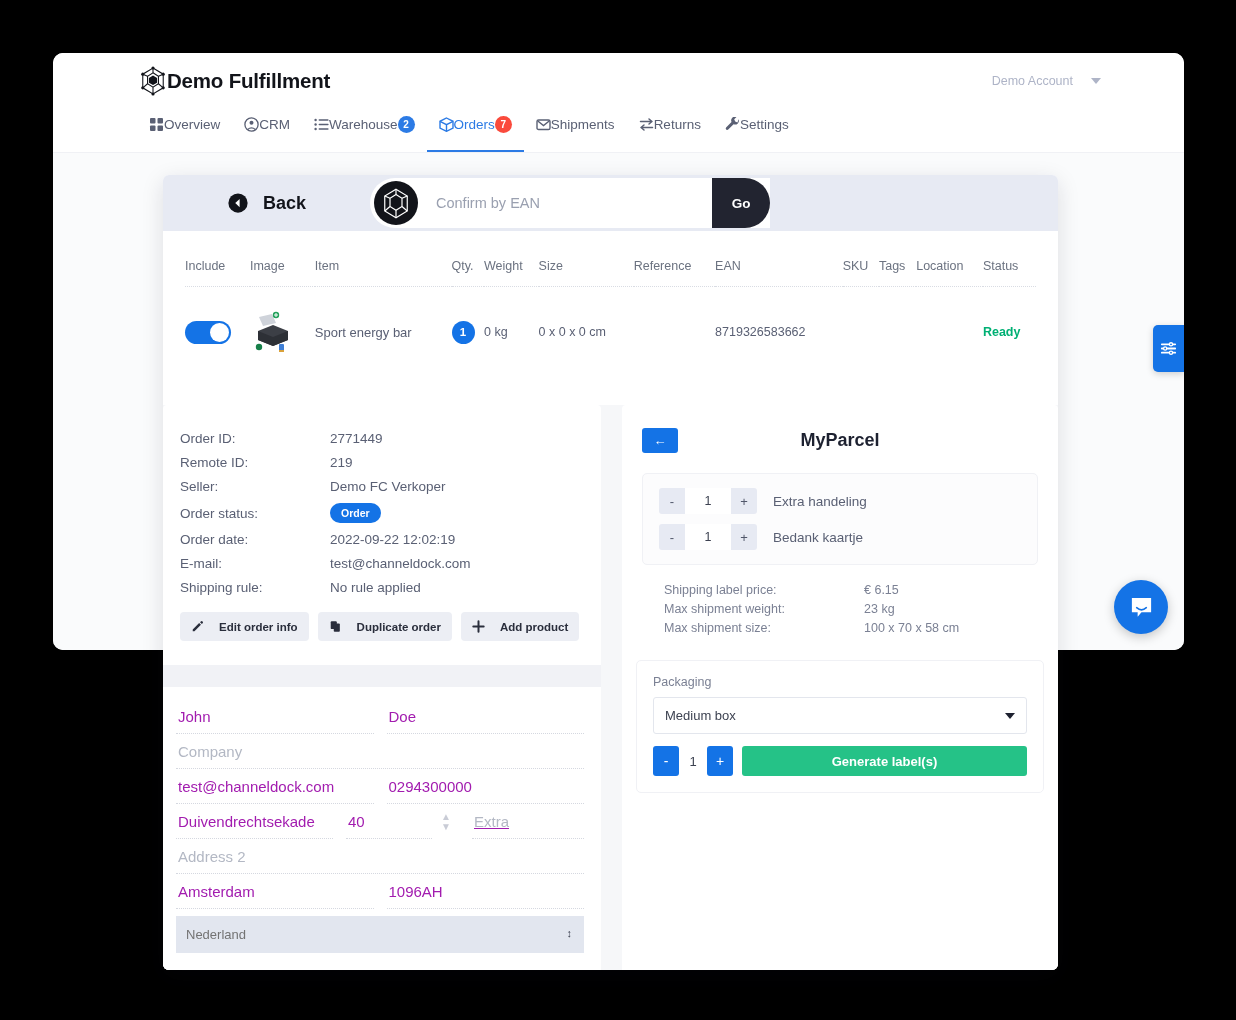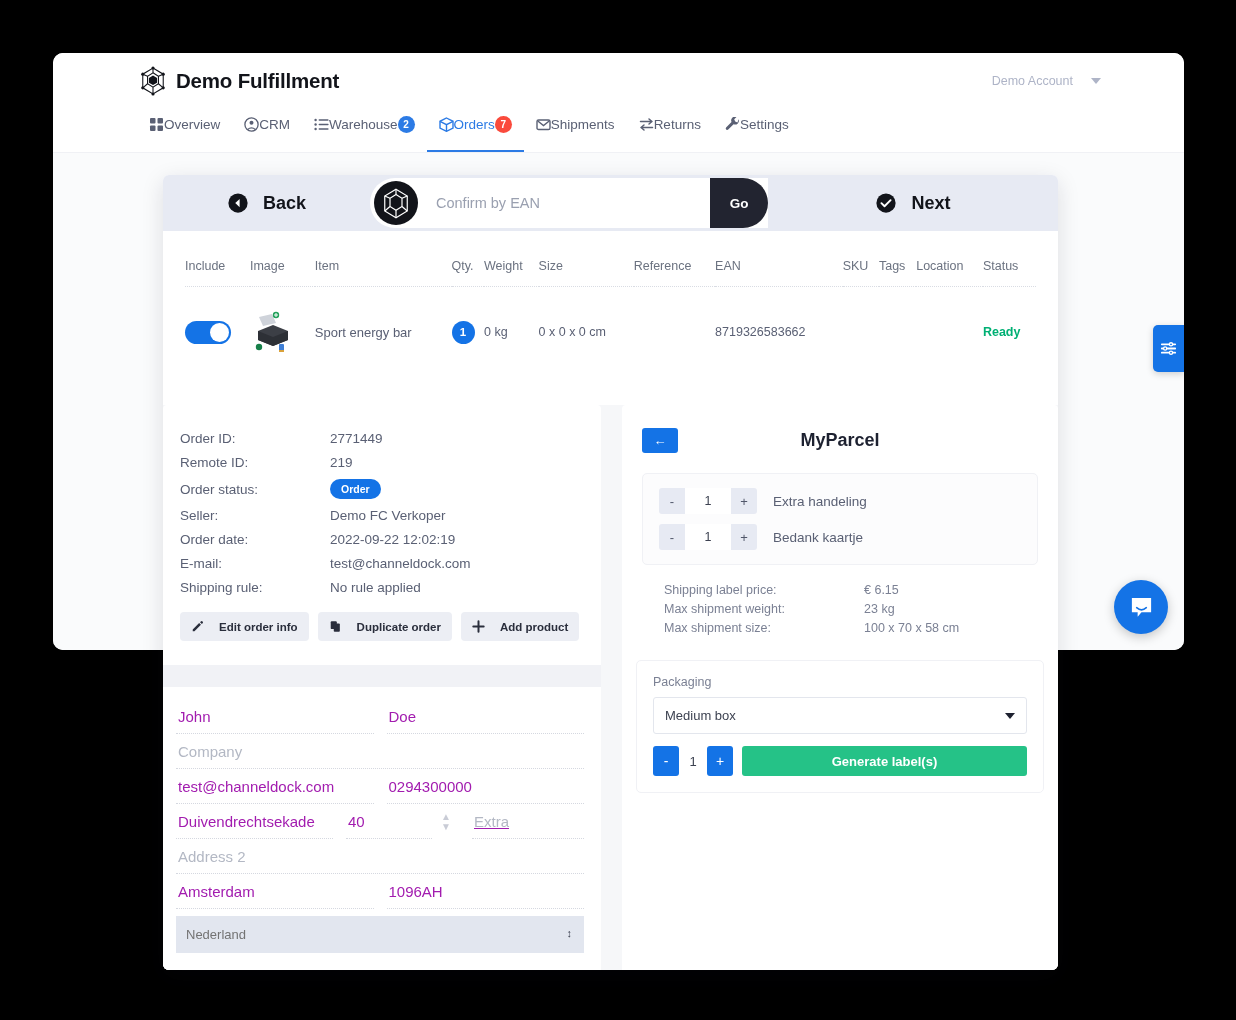--- a/index.html
+++ b/index.html
@@ -20,21 +20,21 @@
     overflow: hidden;
   }
 
   
   .app-header {
     position: absolute; left: 0; top: 0;
     width: 100%; height: 56px;
     background: #fff;
     display: flex; align-items: center;
   }
-  .brand { display: flex; align-items: center; gap: 9px; margin-left: 86px; }
+  .brand { display: flex; align-items: center; margin-left: 86px; }
   .brand-logo { width: 28px; height: 30px; display:block; }
   .brand-name {
     font-size: 20.5px; font-weight: bold; color: #12141a;
     letter-spacing: -0.2px;
   }
   .account {
     margin-left: auto; margin-right: 83px;
     display: flex; align-items: center; gap: 18px;
     font-size: 12.5px; color: #aeb4c7;
   }
@@ -510,27 +510,20 @@
             <line x1="5" y1="32" x2="12" y2="26"></line>
             <line x1="35" y1="32" x2="28" y2="26"></line>
             <line x1="20" y1="41" x2="20" y2="31"></line>
           </g>
         </svg>
       </span>
       <input class="scan-input" type="text" placeholder="Confirm by EAN" style="">
       <div class="scan-go">Go</div>
     </div>
 
-    <div class="scan-next">
-      <svg class="icon-check" viewBox="0 0 24 24">
-        <circle cx="12" cy="12" r="10.5" fill="#12141a"></circle>
-        <path d="M7 12.2 L10.4 15.5 L17 8.9" fill="none" stroke="#fff" stroke-width="2.1" stroke-linecap="round" stroke-linejoin="round"></path>
-      </svg>
-      <span>Next</span>
-    </div>
   </div>
 
   <div class="table-wrap">
     <table class="items">
       <thead>
           <tr id="items-head">
             <th>Include</th>
             <th>Image</th>
             <th>Item</th>
             <th>Qty.</th>
@@ -586,26 +579,26 @@
         <div id="od-rows">
             <div class="od-row">
               <span class="od-label">Order ID:</span>
               <span class="od-value">2771449</span>
             </div>
             <div class="od-row">
               <span class="od-label">Remote ID:</span>
               <span class="od-value">219</span>
             </div>
             <div class="od-row">
+              <span class="od-label">Seller:</span>
+              <span class="od-value">Demo FC Verkoper</span>
+            </div>
+            <div class="od-row">
               <span class="od-label">Order status:</span>
               <span class="status-pill">Order</span>
-            </div>
-            <div class="od-row">
-              <span class="od-label">Seller:</span>
-              <span class="od-value">Demo FC Verkoper</span>
             </div>
             <div class="od-row">
               <span class="od-label">Order date:</span>
               <span class="od-value">2022-09-22 12:02:19</span>
             </div>
             <div class="od-row">
               <span class="od-label">E-mail:</span>
               <span class="od-value">test@channeldock.com</span>
             </div>
             <div class="od-row">

